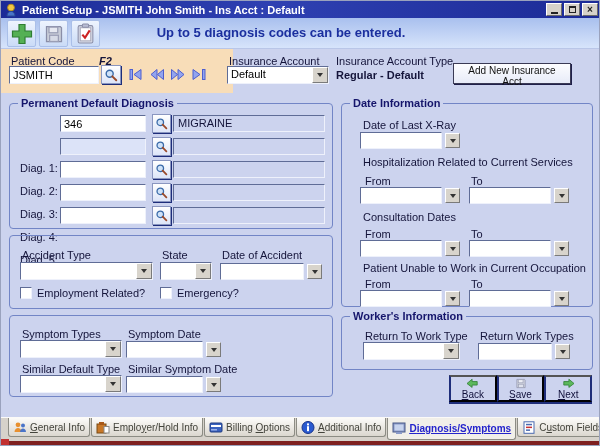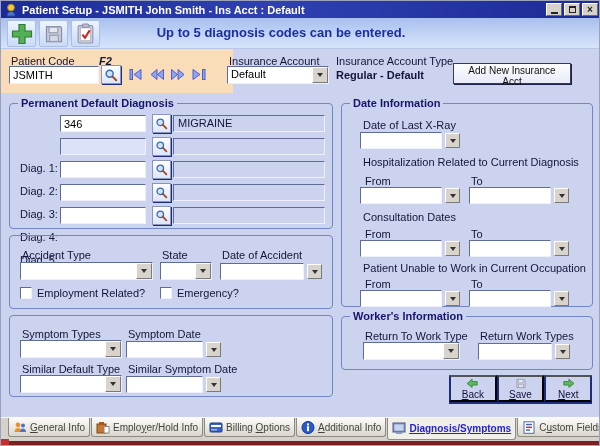--- a/index.html
+++ b/index.html
@@ -332,21 +332,21 @@
 
   <div class="group" style="left:340px;top:102px;width:252px;height:204px;">
     <span class="gtitle">Date Information</span>
     <span class="lbl" style="left:21px;top:15px;">Date of Last X-Ray</span>
     <div class="datectl" style="left:18px;top:28px;width:100px;">
         <input class="dinput sunken" style="">
         <span class="dbtn">
           <i class="darr"></i>
         </span>
       </div>
-    <span class="lbl" style="left:21px;top:52px;">Hospitalization Related to Current Diagnosis</span>
+    <span class="lbl" style="left:21px;top:52px;">Hospitalization Related to Current Services</span>
     <span class="lbl" style="left:23px;top:71px;">From</span>
     <span class="lbl" style="left:129px;top:71px;">To</span>
     <div class="datectl" style="left:18px;top:83px;width:100px;">
         <input class="dinput sunken" style="">
         <span class="dbtn">
           <i class="darr"></i>
         </span>
       </div>
     <div class="datectl" style="left:127px;top:83px;width:100px;">
         <input class="dinput sunken" style="">

